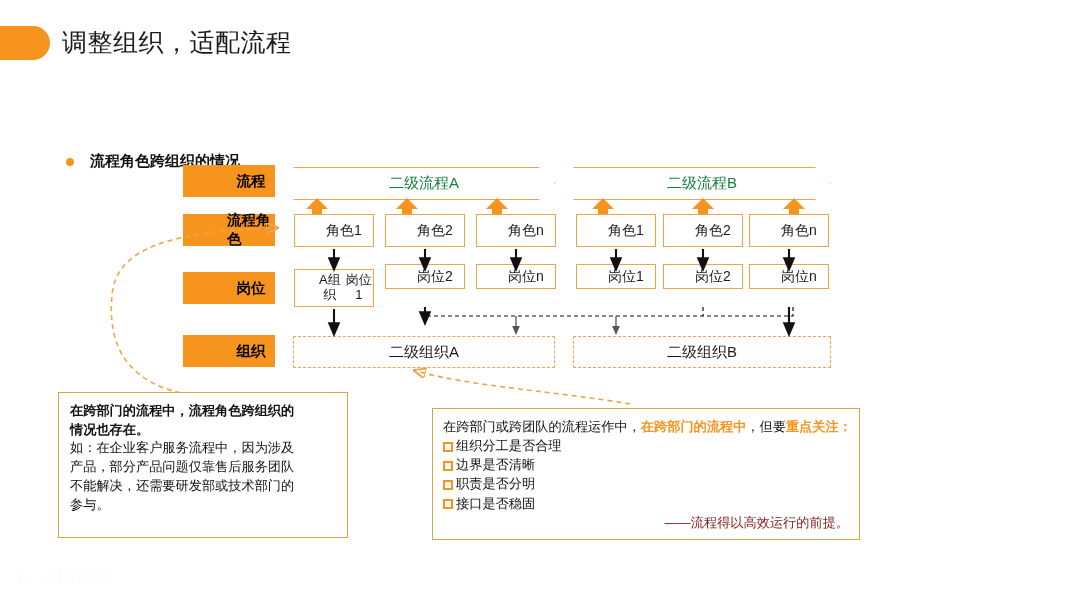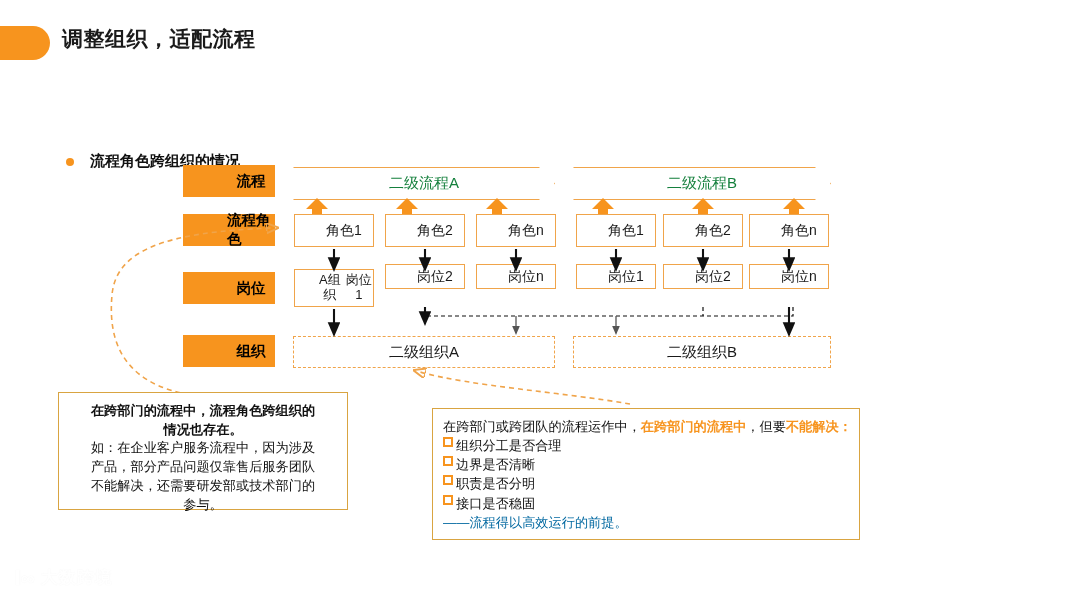--- a/index.html
+++ b/index.html
@@ -14,21 +14,21 @@
   
   .title-tab {
     position: absolute; left: -18px; top: 26px;
     width: 68px; height: 34px;
     background: #F7941E;
     border-radius: 0 17px 17px 0;
   }
   .title-text {
     position: absolute; left: 62px; top: 26px;
     width: 260px;
-    font-size: 21px; font-weight: bold; color: #1a1a1a;
+    font-size: 25px; font-weight: normal; color: #1a1a1a;
     line-height: 1.28; letter-spacing: .5px;
   }
 
   
   .bullet-row { position: absolute; left: 66px; top: 152px; display: flex; align-items: center; gap: 16px; }
   .bullet-dot { width: 8px; height: 8px; border-radius: 50%; background: #F7941E; }
   .bullet-text { font-size: 15px; font-weight: bold; color: #111; }
 
   
   .stage-label {
@@ -81,35 +81,35 @@
     font-size: 15px; color: #1a1a1a;
   }
   .org-a { left: 293px; width: 262px; }
   .org-b { left: 573px; width: 258px; }
 
   
   .note {
     position: absolute; background: #fff;
     border: 1.4px solid #D9A441;
   }
-  .note-left { left: 58px; top: 392px; width: 290px; height: 118px; padding: 9px 11px 9px 11px; text-align: center; }
+  .note-left { left: 58px; top: 392px; width: 290px; height: 146px; padding: 9px 11px 9px 11px; }
   .note-right { left: 432px; top: 408px; width: 428px; height: 132px; padding: 8px 10px 0 10px; }
 
   .nl-line { font-size: 13.2px; color: #111; line-height: 1.42; }
   .nl-bold { font-weight: bold; }
 
   .nr-head { font-size: 13.2px; color: #111; line-height: 1.45; white-space: nowrap; }
   .nr-accent { color: #F7941E; font-weight: bold; }
-  .nr-item { font-size: 13.2px; color: #111; line-height: 1.45; display: flex; gap: 3px; }
+  .nr-item { font-size: 13.2px; color: #111; line-height: 1.45; display: flex; align-items: center; gap: 3px; }
   .chk {
     display: inline-block; width: 10px; height: 10px;
     border: 2px solid #F7941E; background: #fff; flex: none;
     position: relative; top: 1px;
   }
-  .nr-foot { font-size: 13.2px; color: #0369a1; line-height: 1.45; }
+  .nr-foot { font-size: 13.2px; color: #7f1d1d; line-height: 1.45; text-align: right; }
 
   
   .watermark {
     position: absolute; left: 14px; top: 566px;
     display: flex; align-items: center; gap: 7px;
     opacity: .30;
   }
   .wm-mark { font-size: 20px; color: #fff; font-weight: bold; line-height: 1;
              text-shadow: 0 0 1px #d8d8d8; letter-spacing: -1px; }
   .wm-text { font-size: 17px; color: #fff; font-weight: bold;
@@ -221,21 +221,21 @@
     <div class="nl-line nl-bold">在跨部门的流程中，流程角色跨组织的</div>
     <div class="nl-line nl-bold">情况也存在。</div>
     <div class="nl-line">如：在企业客户服务流程中，因为涉及</div>
     <div class="nl-line">产品，部分产品问题仅靠售后服务团队</div>
     <div class="nl-line">不能解决，还需要研发部或技术部门的</div>
     <div class="nl-line">参与。</div>
   </div>
 
   <div class="note note-right">
     <div class="nr-head">
-      <span>在跨部门或跨团队的流程运作中，</span><span class="nr-accent">在跨部门的流程中</span><span>，但要</span><span class="nr-accent">不能解决：</span>
+      <span>在跨部门或跨团队的流程运作中，</span><span class="nr-accent">在跨部门的流程中</span><span>，但要</span><span class="nr-accent">重点关注：</span>
     </div>
     <div class="nr-item">
       <span class="chk"></span>
       <span>组织分工是否合理</span>
     </div>
     <div class="nr-item">
       <span class="chk"></span>
       <span>边界是否清晰</span>
     </div>
     <div class="nr-item">

